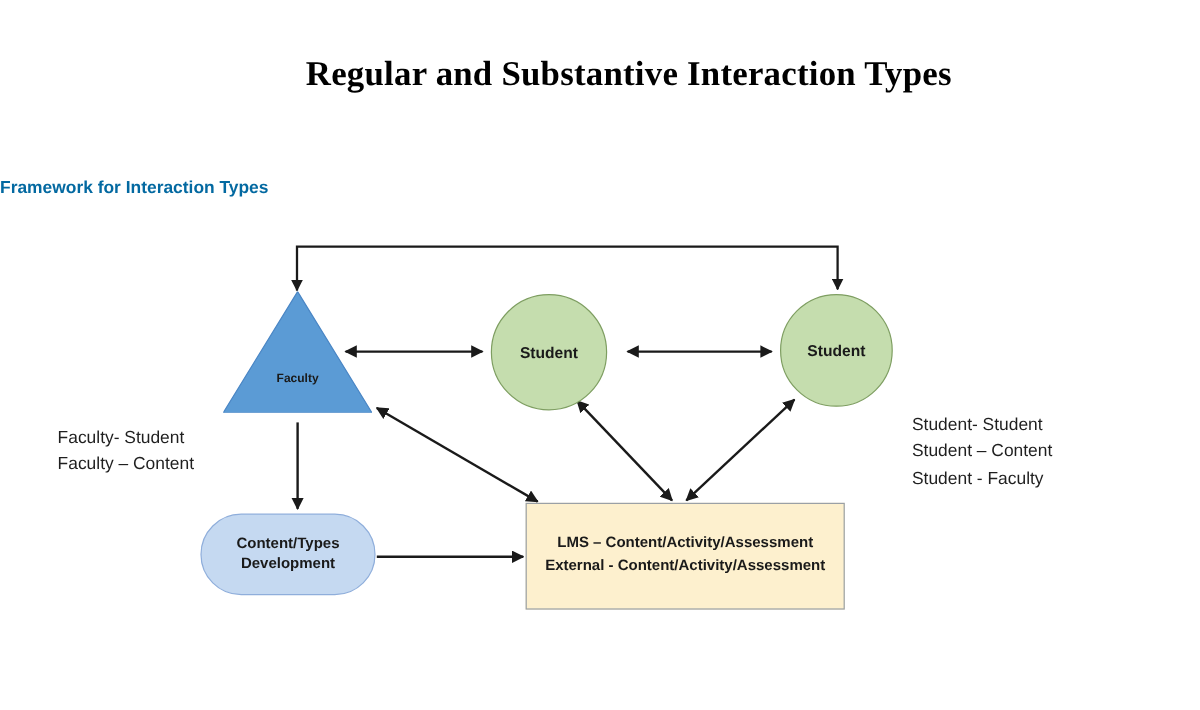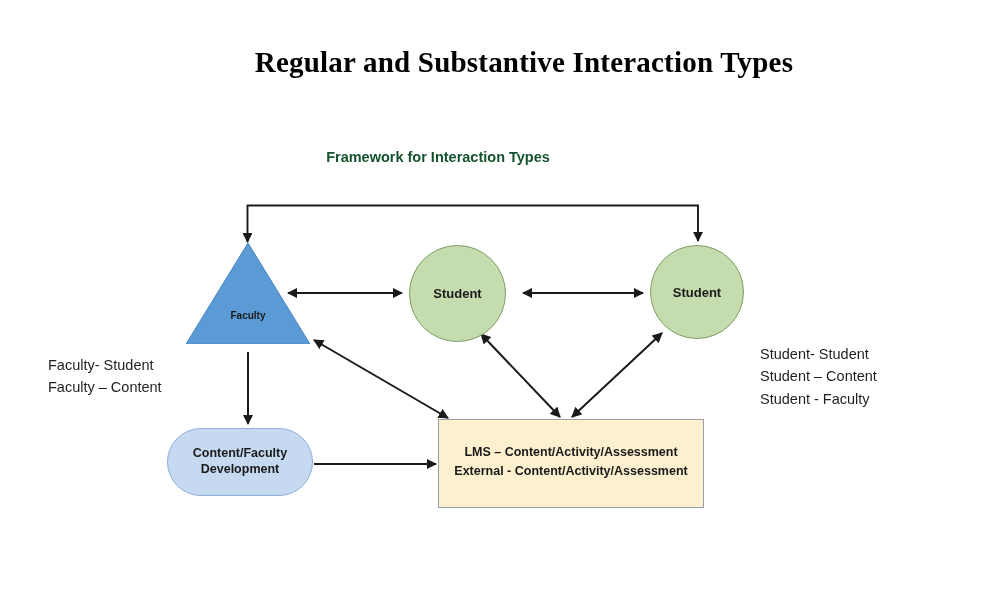--- a/index.html
+++ b/index.html
@@ -31,25 +31,25 @@
     font-size: 29px;
     letter-spacing: 0.2px;
     color: #000000;
     padding-left: 24px;
   }
   #subtitle {
     position: absolute;
     left: 0;
     top: 149px;
     width: 876px;
-    text-align: center;
+    text-align: left;
     font-family: "Liberation Sans", sans-serif;
     font-weight: bold;
     font-size: 14.5px;
-    color: #14532d;
+    color: #0369a1;
   }
   #canvas {
     position: absolute;
     left: 0;
     top: 0;
     width: 1000px;
     height: 592px;
   }
   
   .shape-label {
@@ -176,21 +176,21 @@
   </svg>
   <div class="shape-label" id="faculty-label">Faculty</div>
 
   <div class="student-circle" id="student-circle-1"></div>
   <div class="shape-label" id="student-label-1">Student</div>
 
   <div class="student-circle" id="student-circle-2"></div>
   <div class="shape-label" id="student-label-2">Student</div>
 
   <div id="content-oval"></div>
-  <div class="shape-label" id="content-oval-label">Content/Faculty
+  <div class="shape-label" id="content-oval-label">Content/Types
 Development</div>
 
   <div id="lms-box"></div>
   <div class="shape-label" id="lms-box-label">LMS – Content/Activity/Assessment
 External - Content/Activity/Assessment</div>
 
   <div class="caption" id="caption-right">Student- Student
 Student – Content
 Student - Faculty</div>
   <div class="caption" id="caption-left">Faculty- Student

